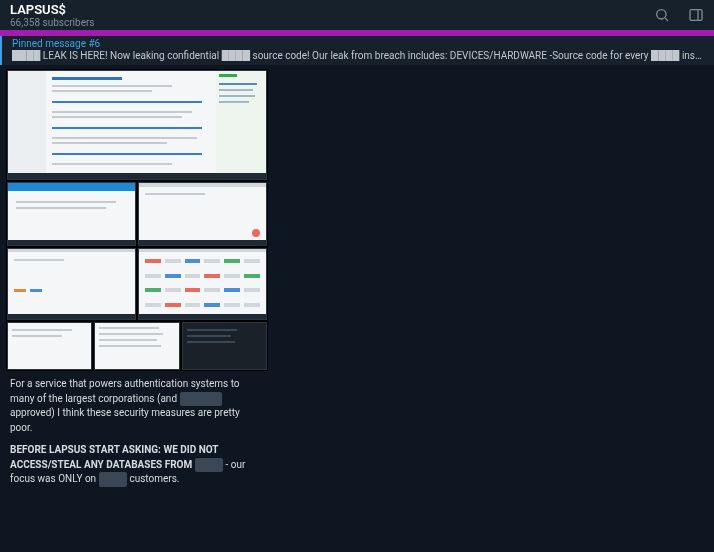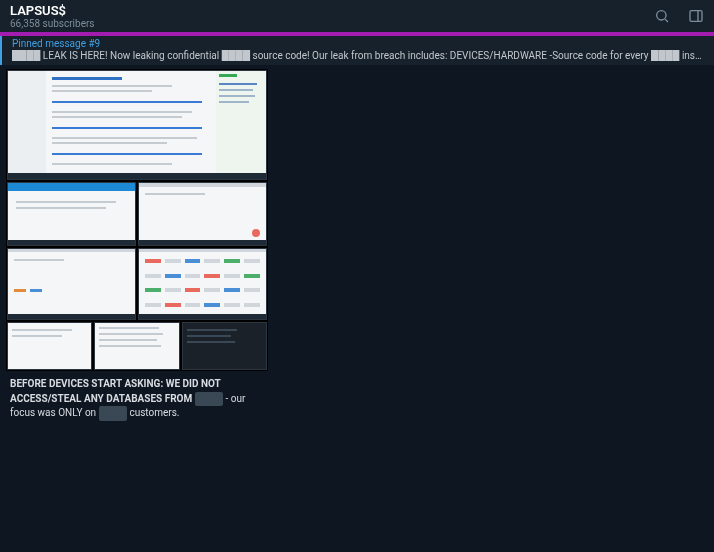--- a/index.html
+++ b/index.html
@@ -11,21 +11,21 @@
     font-family: -apple-system, "Segoe UI", Roboto, Arial, sans-serif;
     font-size: 12px;
     overflow: hidden;
   }
   .header {
     height: 36px;
     background: #17212b;
     display: flex;
     align-items: center;
     padding: 0 10px;
-    border-bottom: 4px solid #a21caf;
+    border-bottom: 6px solid #a21caf;
     justify-content: center;
   }
   .header-left { flex: 1; display: flex; flex-direction: column; justify-content: center; }
   .title { font-weight: 600; font-size: 13px; color: #fff; }
   .subtitle { font-size: 10px; color: #7d8e98; }
   .header-icons { display: flex; gap: 18px; align-items: center; }
   .icon { width: 16px; height: 16px; display: inline-flex; align-items: center; justify-content: center; color: #7d8e98; }
   .icon svg { width: 16px; height: 16px; }
   .pinned {
     background: #17212b;
@@ -91,21 +91,21 @@
     <span class="icon">
       <svg viewBox="0 0 24 24" fill="none" stroke="currentColor" stroke-width="2">
           <rect x="3" y="4" width="18" height="16" rx="2"></rect>
           <line x1="15" y1="4" x2="15" y2="20"></line>
         </svg>
     </span>
   </div>
 </div>
 
 <div class="pinned">
-  <div class="pinned-title">Pinned message #9</div>
+  <div class="pinned-title">Pinned message #6</div>
   <div class="pinned-text">████ LEAK IS HERE!  Now leaking confidential ████ source code! Our leak from breach includes:  DEVICES/HARDWARE  -Source code for every ████ installed on all</div>
 </div>
 
 <div class="chat-body">
 
   <div class="media-gallery">
 
     <div class="thumb" style="height:110px;">
       <div style="position:absolute;left:0;top:0;bottom:0;width:38px;background:#eceff1;"></div>
       <div style="position:absolute;right:0;top:0;bottom:0;width:50px;background:#eef4ee;">
@@ -198,18 +198,21 @@
       <div class="thumb dark" style="flex:1;">
         <div class="stripe" style="top:6px;left:4px;width:50px;background:#3a4754;"></div>
         <div class="stripe" style="top:12px;left:4px;width:44px;background:#3a4754;"></div>
         <div class="stripe" style="top:18px;left:4px;width:48px;background:#3a4754;"></div>
       </div>
     </div>
   </div>
 
   <div class="msg-text">
     <p>
-      <strong><span>BEFORE DEVICES START ASKING: WE DID NOT ACCESS/STEAL ANY DATABASES FROM </span></strong><span class="redact">████</span><span> - our focus was ONLY on </span><span class="redact">████</span><span> customers.</span>
+      <span>For a service that powers authentication systems to many of the largest corporations (and </span><span class="redact">██████</span><span> approved) I think these security measures are pretty poor.</span>
     </p>
+    <p>
+      <strong><span>BEFORE LAPSUS START ASKING: WE DID NOT ACCESS/STEAL ANY DATABASES FROM </span></strong><span class="redact">████</span><span> - our focus was ONLY on </span><span class="redact">████</span><span> customers.</span>
+    </p>
 
   </div>
 
 </div>
 
 </body></html>

